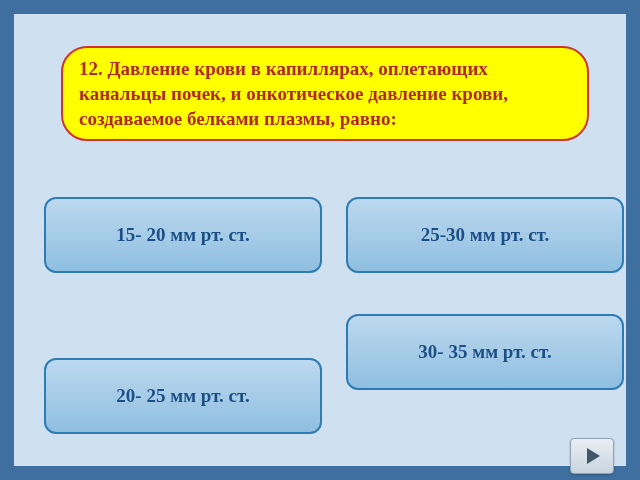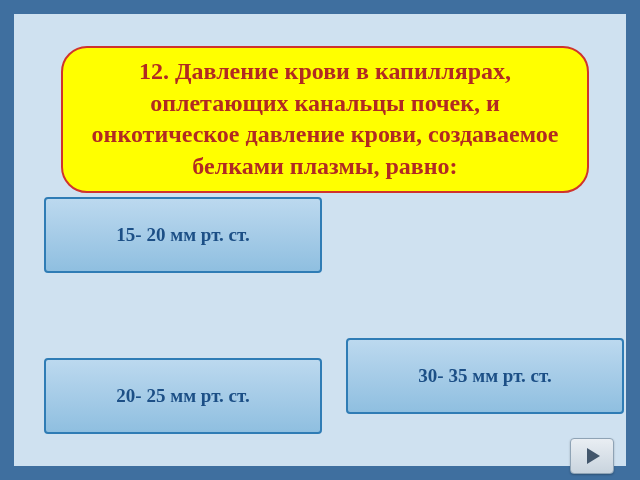--- a/index.html
+++ b/index.html
@@ -42,49 +42,49 @@
     border: 2px solid #d0342c;
     border-radius: 26px;
     display: flex;
     align-items: center;
     justify-content: center;
     padding: 8px 16px;
   }
   .question-text {
     font-family: "Liberation Serif", serif;
     font-weight: bold;
-    font-size: 24px;
+    font-size: 19px;
     line-height: 1.32;
     color: #b12a22;
-    text-align: center;
+    text-align: left;
   }
   .answer {
     position: absolute;
     width: 278px;
     height: 76px;
     box-sizing: border-box;
     background: linear-gradient(to bottom, #bcd9ef 0%, #a8cde8 45%, #8fbfe0 100%);
     border: 2px solid #2f7cb5;
-    border-radius: 4px;
+    border-radius: 12px;
     display: flex;
     align-items: center;
     justify-content: center;
     cursor: pointer;
   }
   .answer-text {
     font-family: "Liberation Serif", serif;
     font-weight: bold;
     font-size: 19px;
     color: #1c4f86;
     text-align: center;
   }
   .a1 { left: 30px;  top: 183px; }
   .a2 { left: 332px; top: 183px; }
   .a3 { left: 30px;  top: 300px; margin-top: 44px; }
-  .a4 { left: 332px; top: 300px; margin-top: 24px; }
+  .a4 { left: 332px; top: 300px; }
 
   .next-button {
     position: absolute;
     left: 556px;
     top: 424px;
     width: 42px;
     height: 34px;
     background: linear-gradient(to bottom, #e9eef3 0%, #c9d4de 100%);
     border: 1px solid #8fa3b5;
     border-radius: 4px;
@@ -110,20 +110,23 @@
   <div class="inner">
 
     <div class="question-box">
       <div class="question-text">12. Давление крови в капиллярах, оплетающих канальцы почек, и онкотическое давление крови, создаваемое белками плазмы, равно:</div>
     </div>
 
     <div class="answer a1">
       <span class="answer-text">15- 20 мм рт. ст.</span>
     </div>
 
+    <div class="answer a2">
+      <span class="answer-text">25-30 мм рт. ст.</span>
+    </div>
 
     <div class="answer a3">
       <span class="answer-text">20- 25 мм рт. ст.</span>
     </div>
 
     <div class="answer a4">
       <span class="answer-text">30- 35 мм рт. ст.</span>
     </div>
 
     <div class="next-button">

